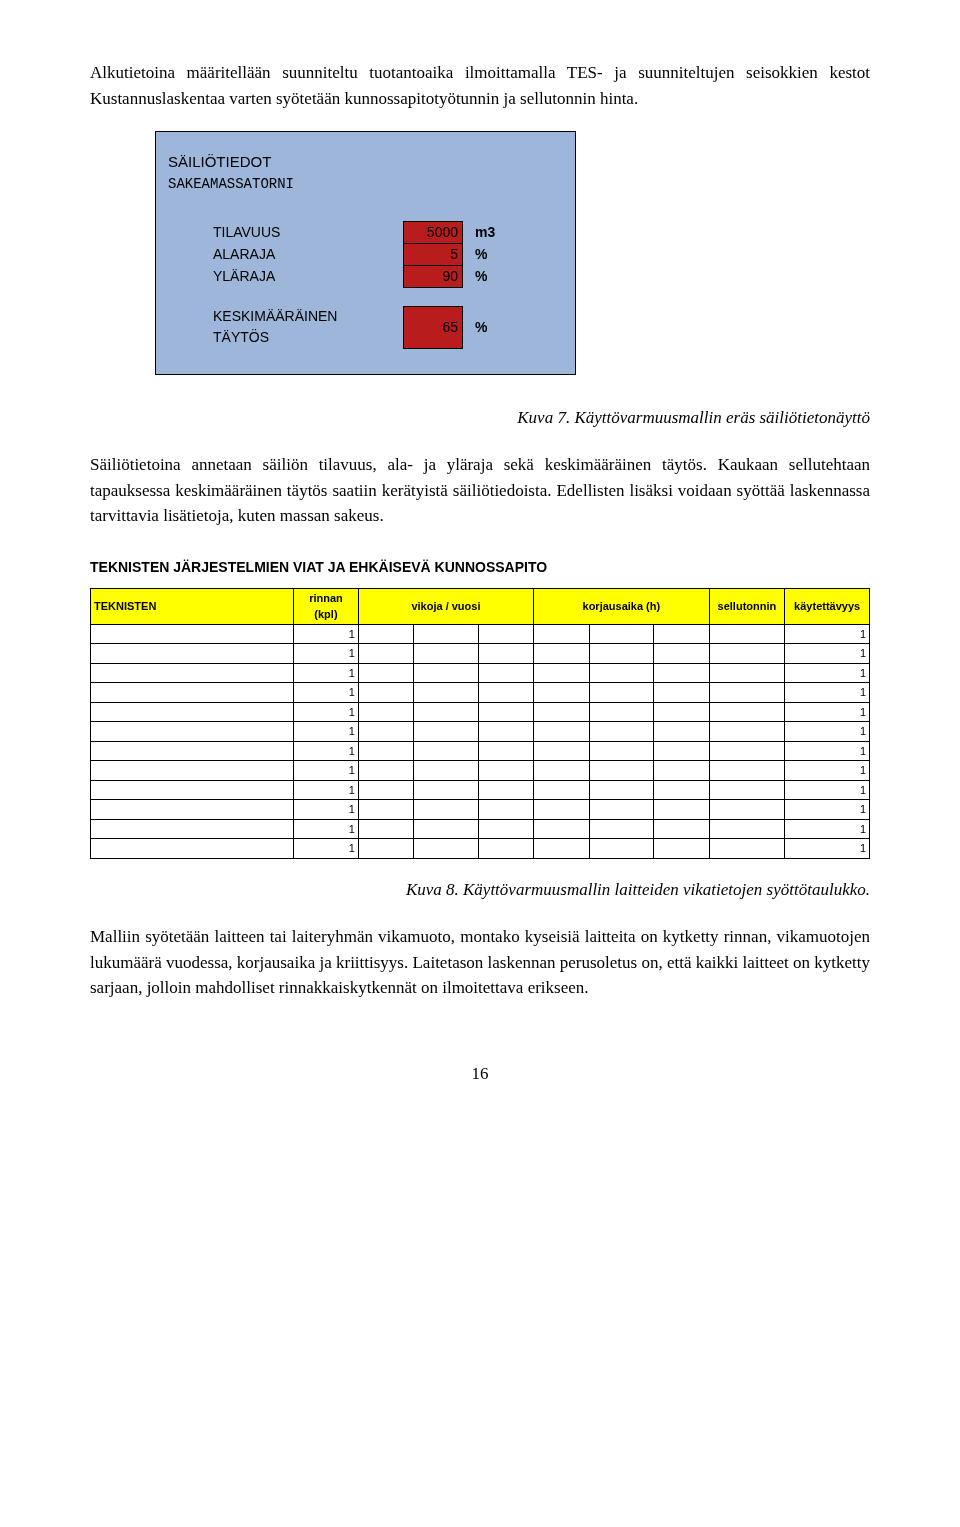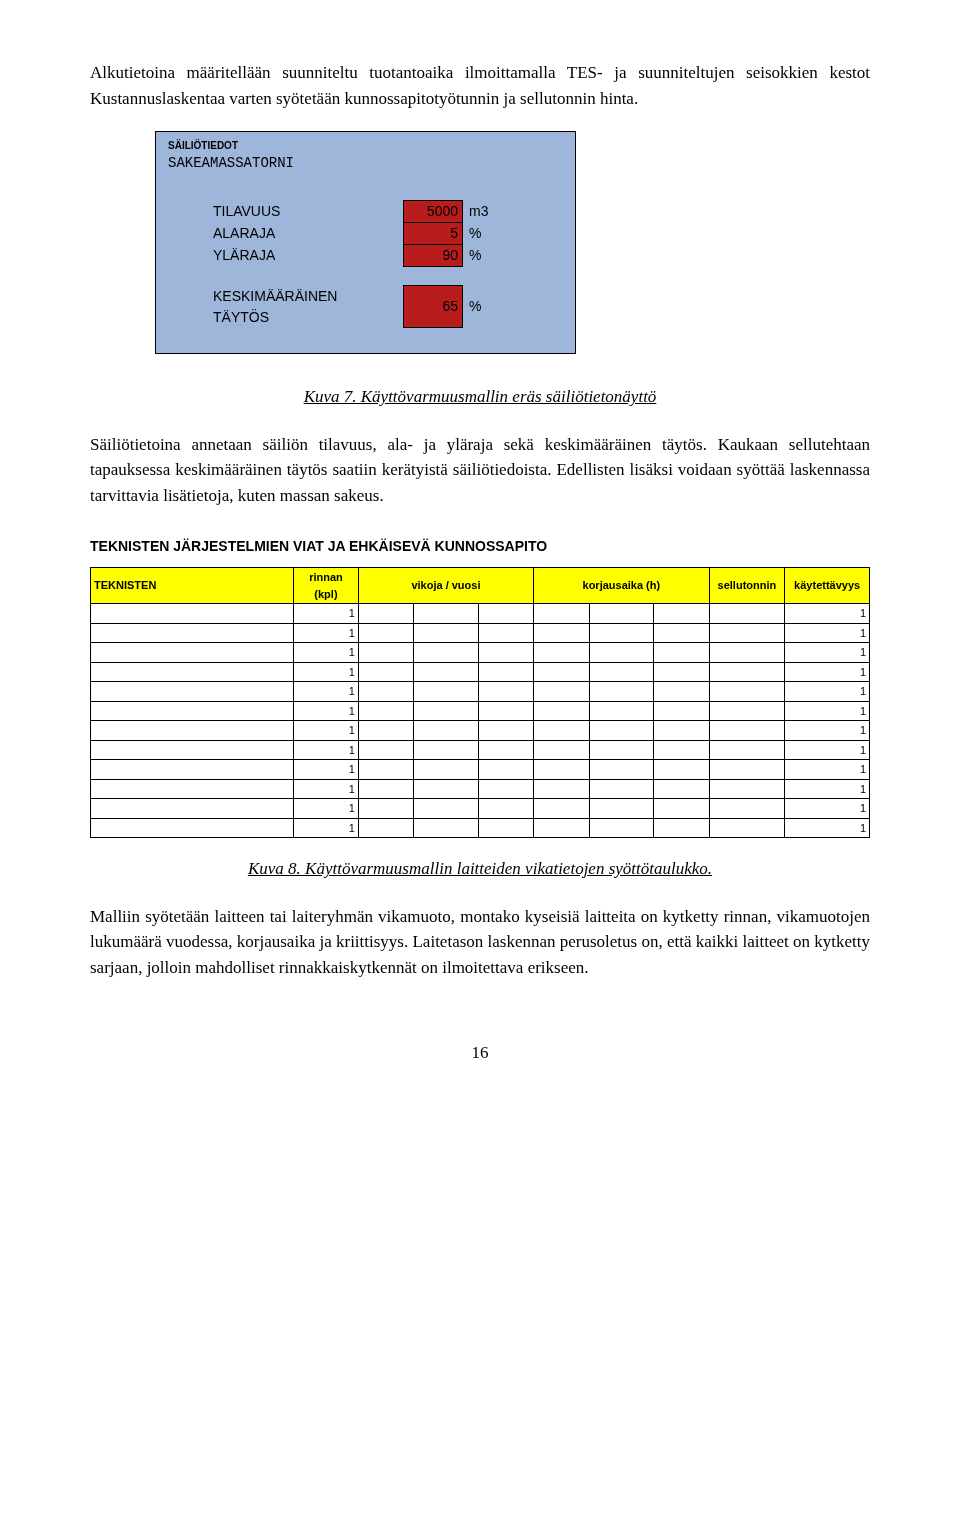--- a/index.html
+++ b/index.html
@@ -18,23 +18,24 @@
   }
   .box-outer {
     border: 1.5px solid #000;
     background: #9db6da;
     width: 415px;
     margin: 20px 0 30px 65px;
     padding: 2px 2px 25px 2px;
   }
   .box-hdr {
     font-family: Arial, sans-serif;
-    font-weight: bold;
-    font-size: 10px;
+    font-weight: normal;
+    font-size: 15px;
     padding: 4px 10px 0 10px;
+    margin-top: 13px;
   }
   .box-sub {
     font-family: Liberation Mono, monospace;
     font-size: 14px;
     padding: 0 10px 8px 10px;
   }
   .box-table {
     margin: 18px 0 0 55px;
     border-collapse: collapse;
   }
@@ -48,28 +49,28 @@
     padding-right: 10px;
   }
   .box-table .val {
     border: 1px solid #000;
     background: #b91c1c;
     width: 50px;
     text-align: right;
     padding: 0 4px;
   }
   .box-table .unit {
-    padding-left: 6px;
+    padding-left: 12px;
     width: 22px;
+    font-weight: bold;
   }
   .caption {
     font-style: italic;
     margin: 6px 0 22px 0;
-    text-align: center;
-    text-decoration: underline;
+    text-align: right;
   }
   .sec-hdr {
     font-family: Arial, sans-serif;
     font-weight: bold;
     font-size: 14px;
     margin: 28px 0 10px 0;
     text-align: left;
   }
   .ftable {
     width: 100%;

